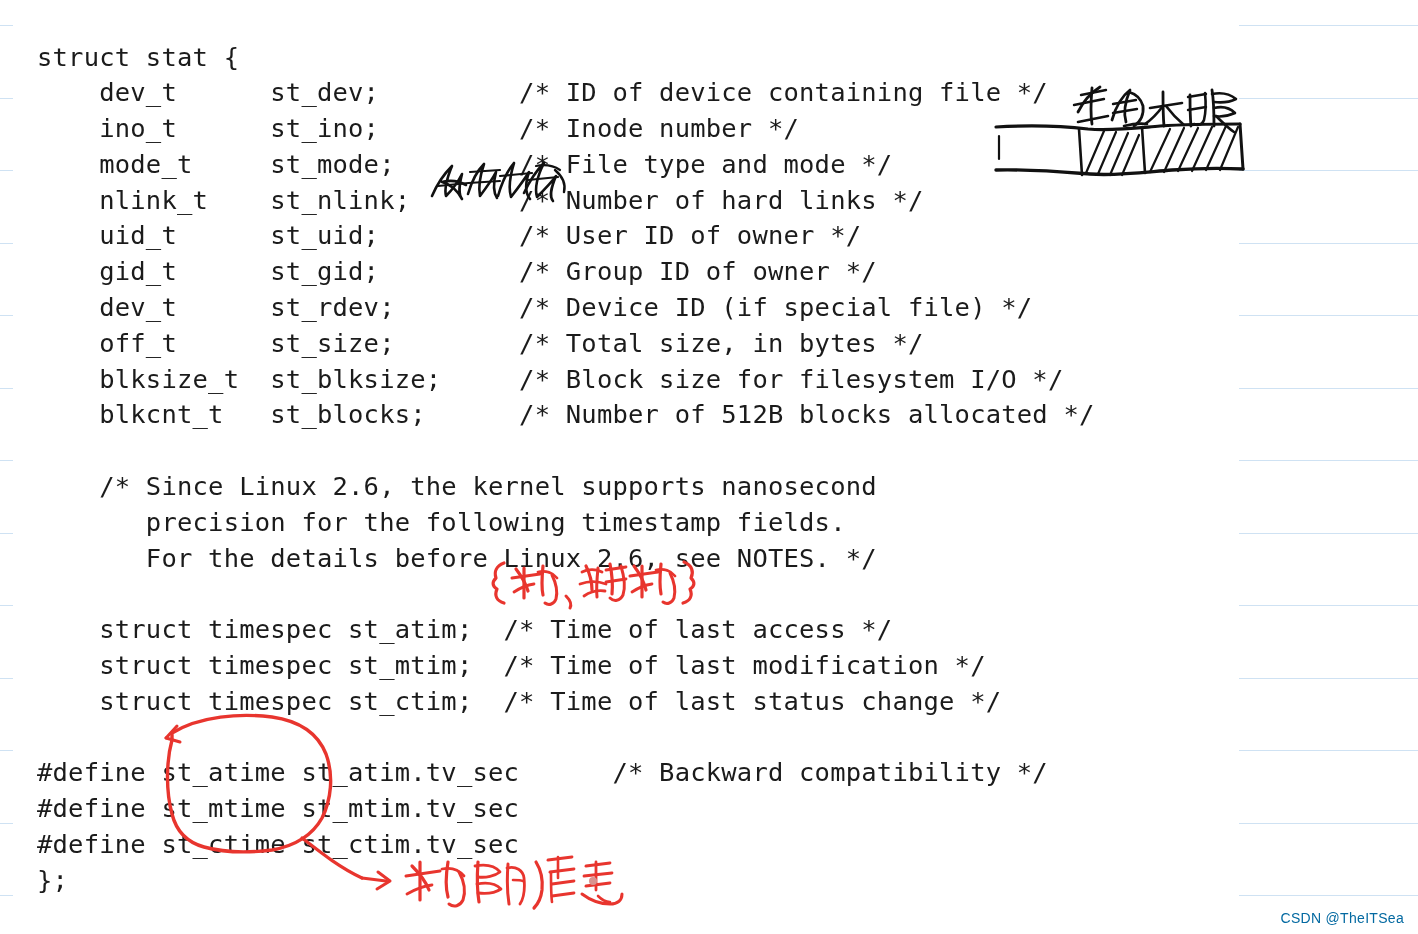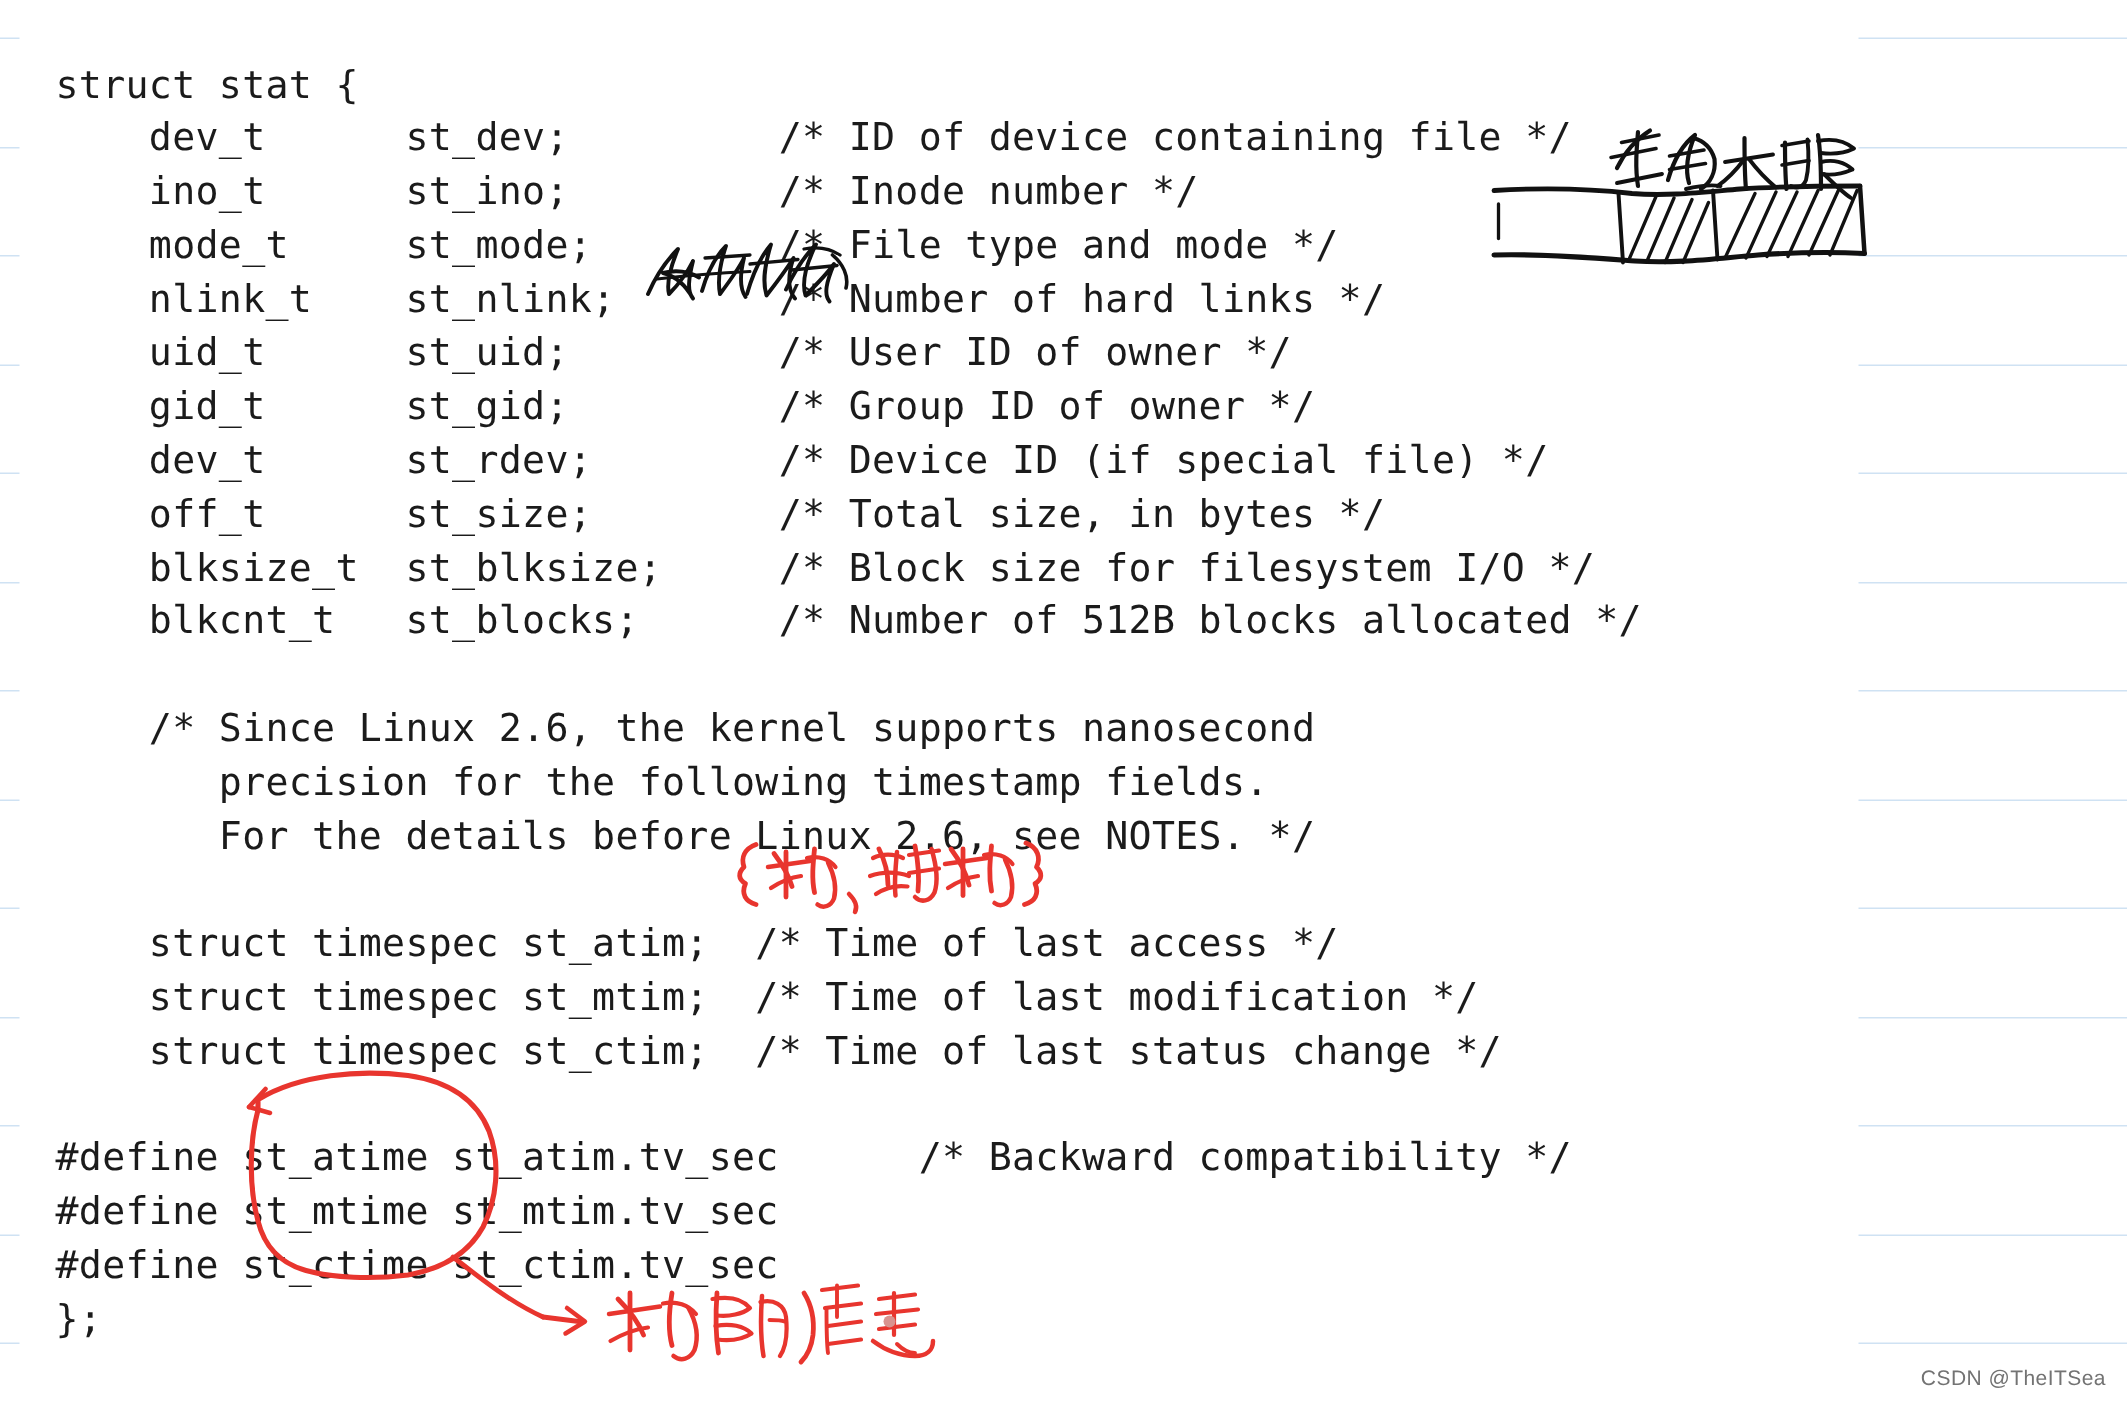--- a/index.html
+++ b/index.html
@@ -279,15 +279,15 @@
       <path d="M586 886 L610 883" stroke-width="2.8"></path>
       <path d="M596 862 C596 874, 596 884, 596 890" stroke-width="2.8"></path>
       <path d="M582 894 C590 900, 600 904, 610 904 C618 904, 622 900, 622 894" stroke-width="3.0"></path>
       <path d="M598 896 C602 900, 606 902, 610 902" stroke-width="2.6"></path>
 
       <circle cx="593" cy="881" r="4" fill="#d9938f" stroke="none"></circle>
     </g>
 
   </svg>
 
-  <div id="watermark" style="color: #737373;">CSDN @TheITSea</div>
+  <div id="watermark" style="color: #0369a1;">CSDN @TheITSea</div>
 
 </div>
 
 </body></html>

